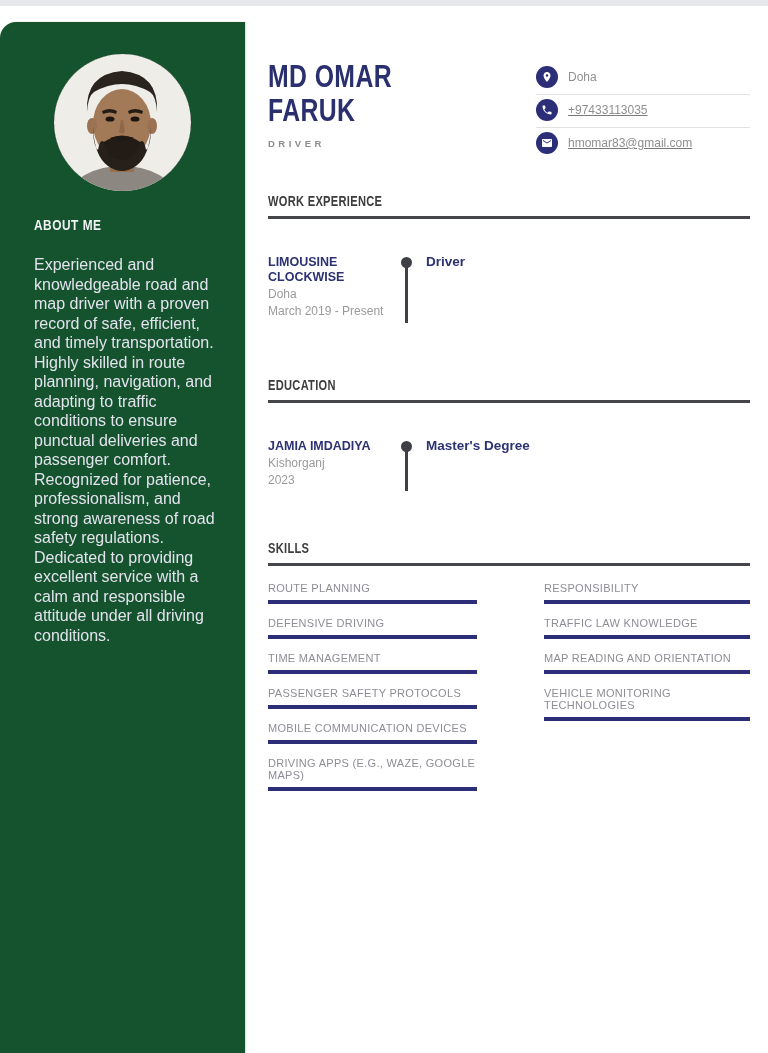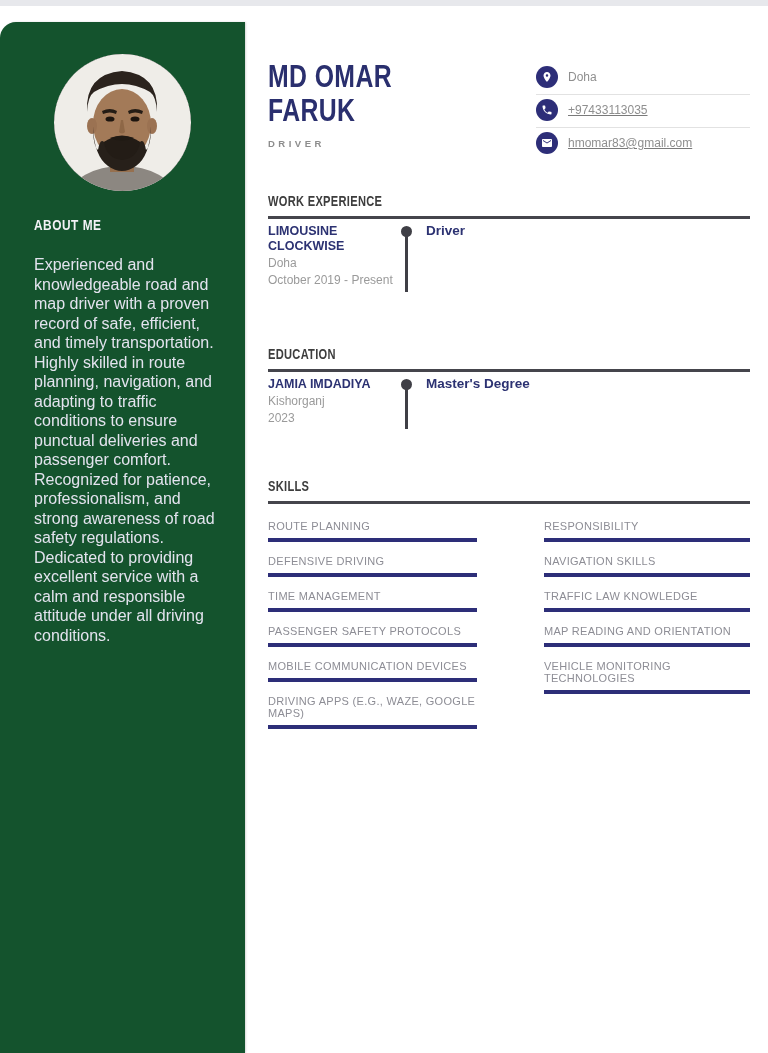--- a/index.html
+++ b/index.html
@@ -59,21 +59,21 @@
   }
   .contact-icon svg { width:12px; height:12px; fill:#ffffff; }
   .contact-text { color:#8f8f8f; font-size:12px; }
   .contact-text.link { text-decoration:underline; text-decoration-color:#7a7a7a;text-align:right; }
   
   .section-heading {
     color:#3d3d3d; font-size:15px; font-weight:bold; letter-spacing:0.4px;
     transform:scaleX(0.74); transform-origin:left center; white-space:nowrap;
   }
   .section-rule { height:3px; background:#45454c; margin-top:7px; }
-  .entry { display:flex; margin-top:5px; }
+  .entry { display:flex; margin-top:36px; }
   .entry-left { width:133px; }
   .org { color:#2c3272; font-size:12.5px; font-weight:bold; line-height:15px; }
   .entry-sub { color:#9a9a9a; font-size:12px; line-height:14.5px; margin-top:2px; }
   .timeline { position:relative; width:11px; margin-top:2px; }
   .timeline .dot {
     position:absolute; left:0; top:0; width:11px; height:11px;
     border-radius:50%; background:#3f3f46;
   }
   .timeline .line {
     position:absolute; left:4px; top:8px; width:3px; background:#3f3f46;
@@ -171,21 +171,21 @@
       </div>
     </div>
 
     <section style="margin-top:32px;">
       <div class="section-heading">WORK EXPERIENCE</div>
       <div class="section-rule"></div>
       <div class="entry">
         <div class="entry-left">
           <div class="org">LIMOUSINE CLOCKWISE</div>
           <div class="entry-sub">Doha</div>
-          <div class="entry-sub">October 2019 - Present</div>
+          <div class="entry-sub">March 2019 - Present</div>
         </div>
         <div class="timeline">
           <span class="dot"></span>
           <span class="line" style="height:58px;"></span>
         </div>
         <div class="role">Driver</div>
       </div>
     </section>
 
     <section style="margin-top:58px;">
@@ -234,24 +234,20 @@
             <div class="skill-label">DRIVING APPS (E.G., WAZE, GOOGLE MAPS)</div>
             <div class="skill-bar"></div>
           </div>
         </div>
         <div class="skills-col-right">
           <div class="skill">
             <div class="skill-label">RESPONSIBILITY</div>
             <div class="skill-bar"></div>
           </div>
           <div class="skill">
-            <div class="skill-label">NAVIGATION SKILLS</div>
-            <div class="skill-bar"></div>
-          </div>
-          <div class="skill">
             <div class="skill-label">TRAFFIC LAW KNOWLEDGE</div>
             <div class="skill-bar"></div>
           </div>
           <div class="skill">
             <div class="skill-label">MAP READING AND ORIENTATION</div>
             <div class="skill-bar"></div>
           </div>
           <div class="skill">
             <div class="skill-label">VEHICLE MONITORING TECHNOLOGIES</div>
             <div class="skill-bar"></div>

